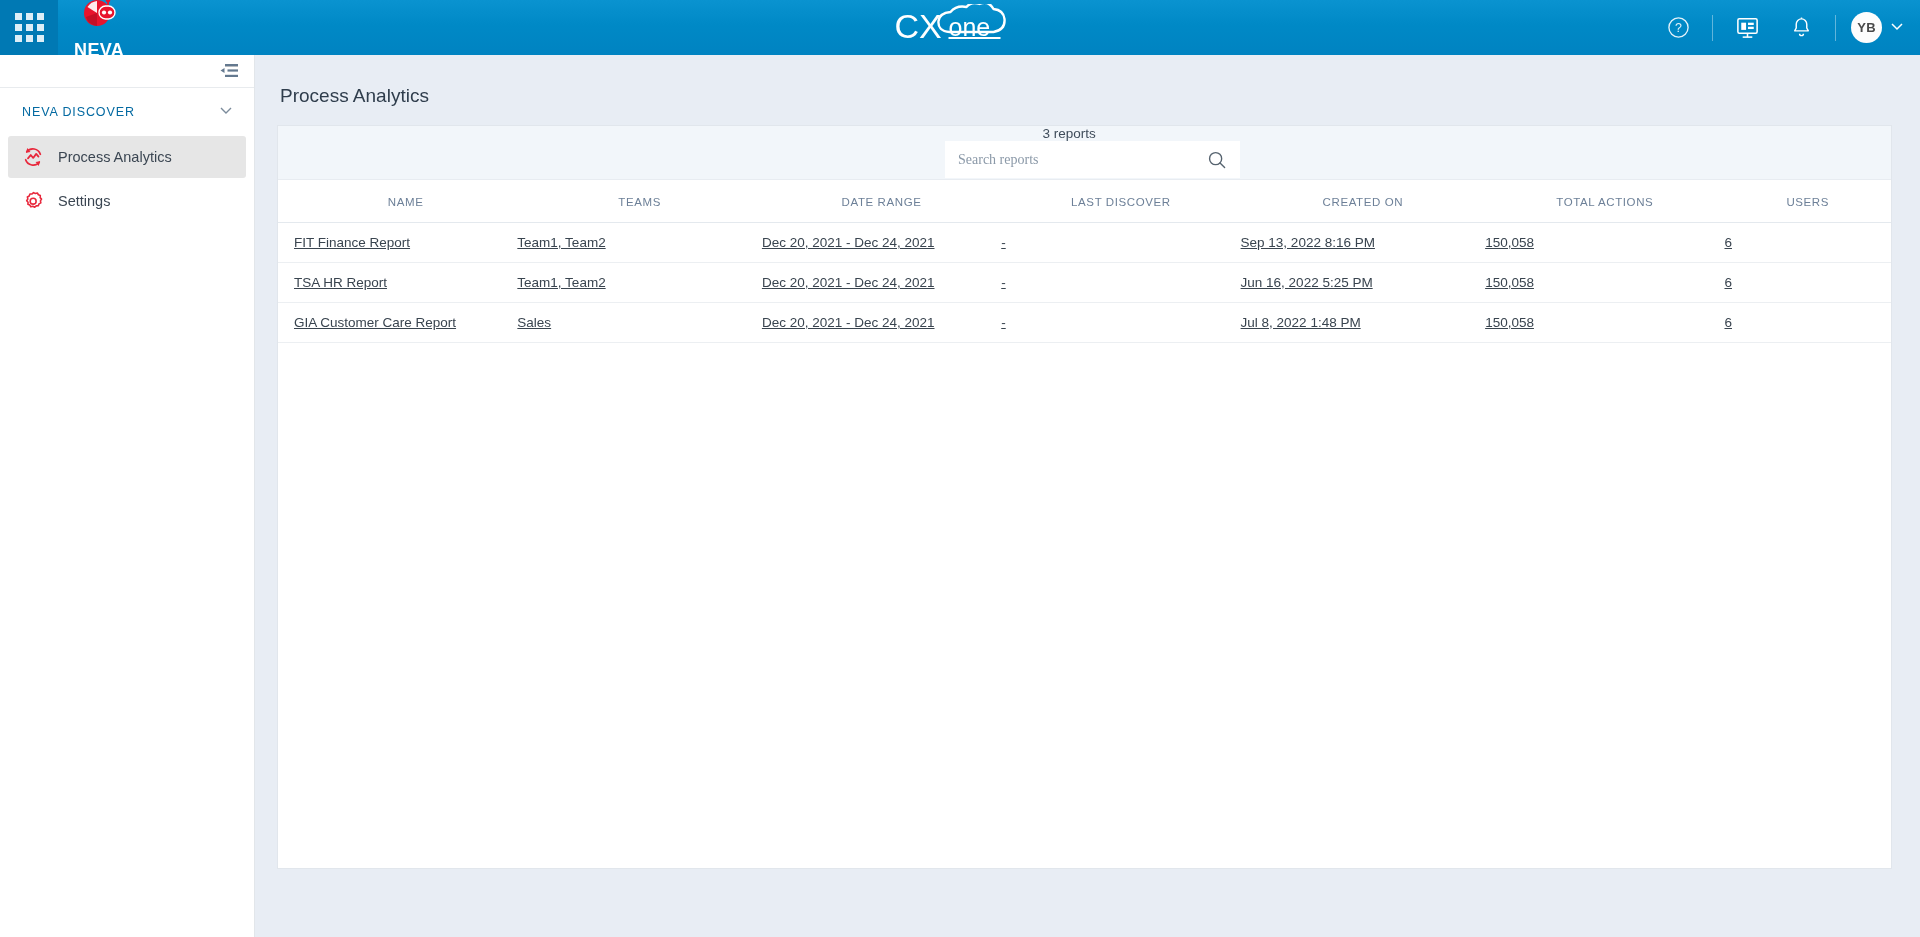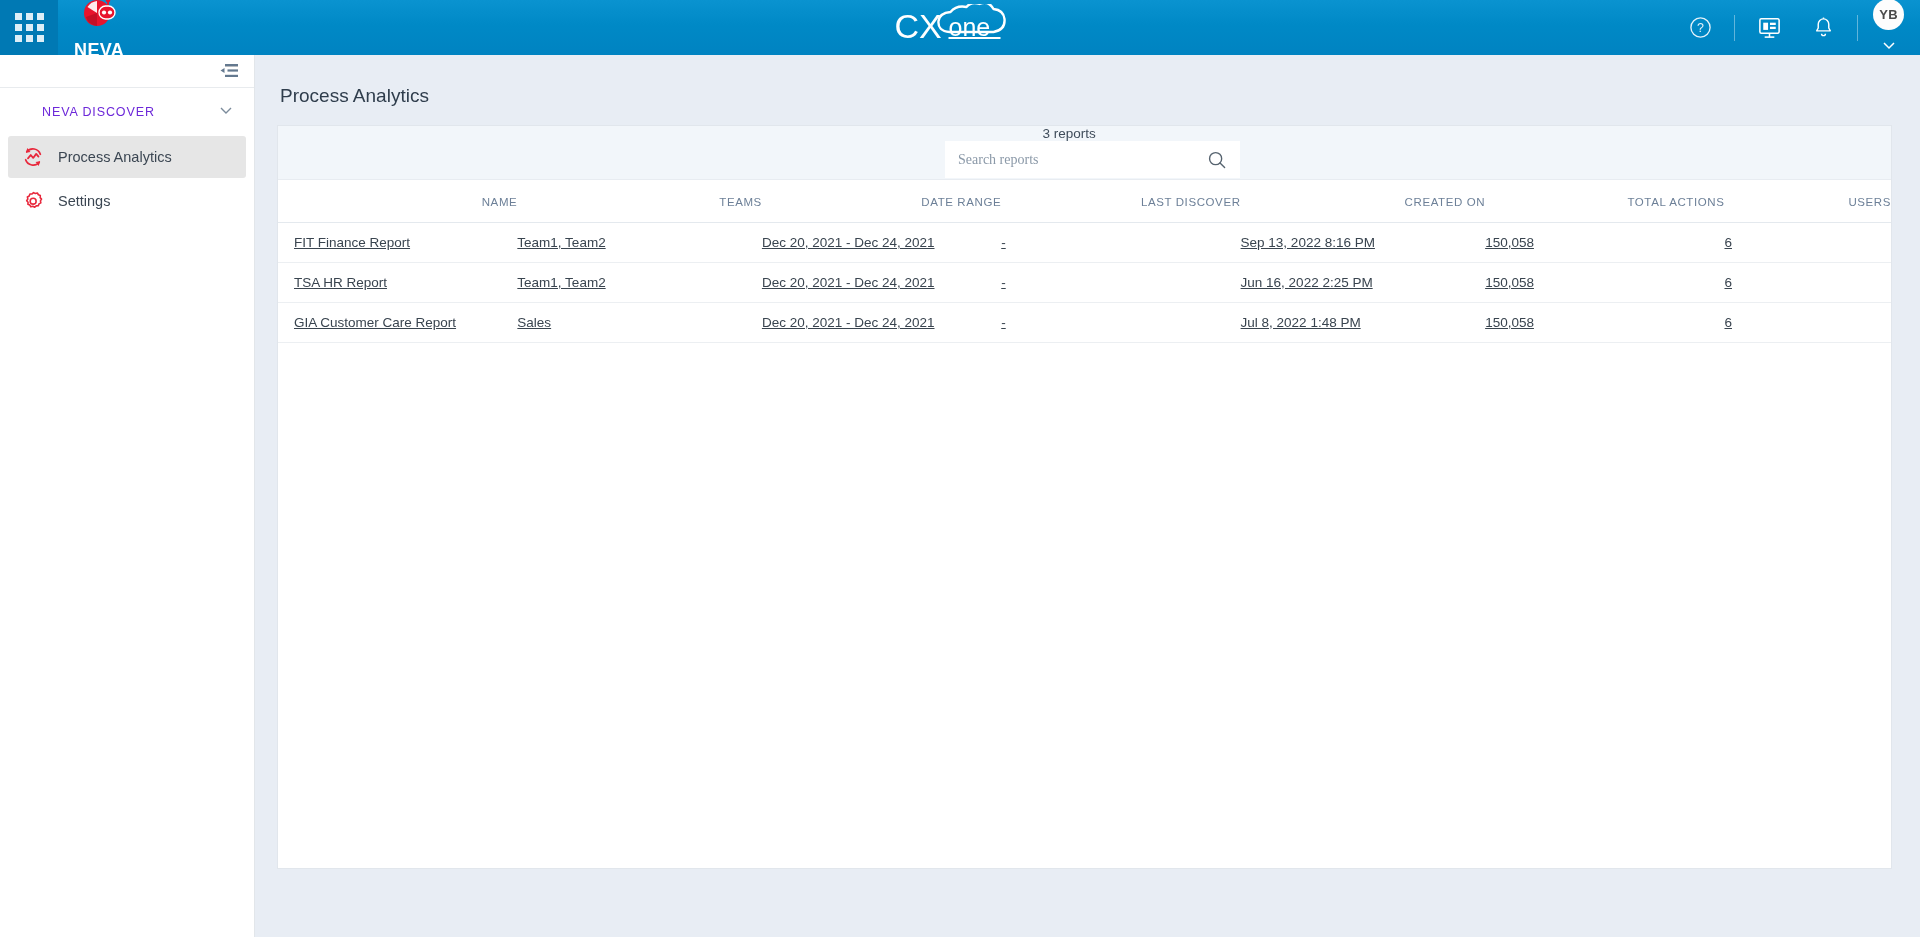--- a/index.html
+++ b/index.html
@@ -40,21 +40,21 @@
   .top-right {
     position: absolute; right: 16px; top: 0; height: 55px;
     display: flex; align-items: center; gap: 0;
   }
   .tr-icon {
     width: 54px; height: 55px;
     display: flex; align-items: center; justify-content: center;
     cursor: pointer;
   }
   .tr-sep { width: 1px; height: 26px; background: rgba(255,255,255,.38); margin: 0 7px; }
-  .avatar-wrap { display: flex; align-items: center; gap: 8px; padding-left: 8px; cursor: pointer; flex-direction: column; }
+  .avatar-wrap { display: flex; align-items: center; gap: 8px; padding-left: 8px; cursor: pointer; }
   .avatar {
     width: 31px; height: 31px; border-radius: 50%;
     background: #fdfdfd; color: #4a4a4a;
     font-size: 13px; font-weight: bold;
     display: flex; align-items: center; justify-content: center;
     letter-spacing: .3px;
   }
 
   
   .sidebar {
@@ -70,21 +70,21 @@
     border-bottom: 1px solid #e8ebee;
   }
   .collapse-btn { cursor: pointer; display: flex; align-items: center; }
 
   .section-head {
     height: 48px; padding: 0 20px 0 22px;
     display: flex; align-items: center; justify-content: space-between;
     cursor: pointer;
   }
   .section-title {
-    font-size: 12.5px; color: #6d28d9; letter-spacing: .9px; font-weight: normal; margin-left: 20px;
+    font-size: 12.5px; color: #0369a1; letter-spacing: .9px; font-weight: normal;
   }
   .nav-item {
     height: 42px; margin: 0 8px 2px 8px;
     display: flex; align-items: center; gap: 14px;
     padding-left: 14px; border-radius: 3px;
     cursor: pointer;
   }
   .nav-item.active { background: #e6e6e6; }
   .nav-label { font-size: 14.5px; color: #3b4652; }
   .nav-icon { width: 22px; height: 22px; display:flex; align-items:center; justify-content:center; }
@@ -122,21 +122,21 @@
   .search-input {
     flex: 1; border: none; outline: none;
     font-family: Liberation Serif, serif;
     font-size: 14px; color: #3c4856; background: transparent;
   }
   .search-input::placeholder { color: #8b99a8; }
   .search-btn { cursor: pointer; display: flex; align-items: center; padding-left: 6px; }
 
   table { width: 100%; border-collapse: collapse; table-layout: fixed; }
   thead th {
-    text-align: right; font-weight: normal;
+    text-align: center; font-weight: normal;
     font-size: 11.5px; color: #6d8098; letter-spacing: .6px;
     padding: 16px 0 14px 0;
     border-bottom: 1px solid #e4e9ee;
   }
   tbody td {
     font-size: 13.5px; color: #39444f;
     padding: 12px 0 12px 0;
     border-bottom: 1px solid #eceff2;
     text-decoration: underline;
   }
@@ -319,21 +319,21 @@
             <td class="c-updated">-</td>
             <td class="c-created">Sep 13, 2022 8:16 PM</td>
             <td class="c-actions">150,058</td>
             <td class="c-users">6</td>
           </tr>
           <tr>
             <td class="c-name">TSA HR Report</td>
             <td class="c-teams">Team1, Team2</td>
             <td class="c-date">Dec 20, 2021 - Dec 24, 2021</td>
             <td class="c-updated">-</td>
-            <td class="c-created">Jun 16, 2022 2:25 PM</td>
+            <td class="c-created">Jun 16, 2022 5:25 PM</td>
             <td class="c-actions">150,058</td>
             <td class="c-users">6</td>
           </tr>
           <tr>
             <td class="c-name">GIA Customer Care Report</td>
             <td class="c-teams">Sales</td>
             <td class="c-date">Dec 20, 2021 - Dec 24, 2021</td>
             <td class="c-updated">-</td>
             <td class="c-created">Jul 8, 2022 1:48 PM</td>
             <td class="c-actions">150,058</td>

